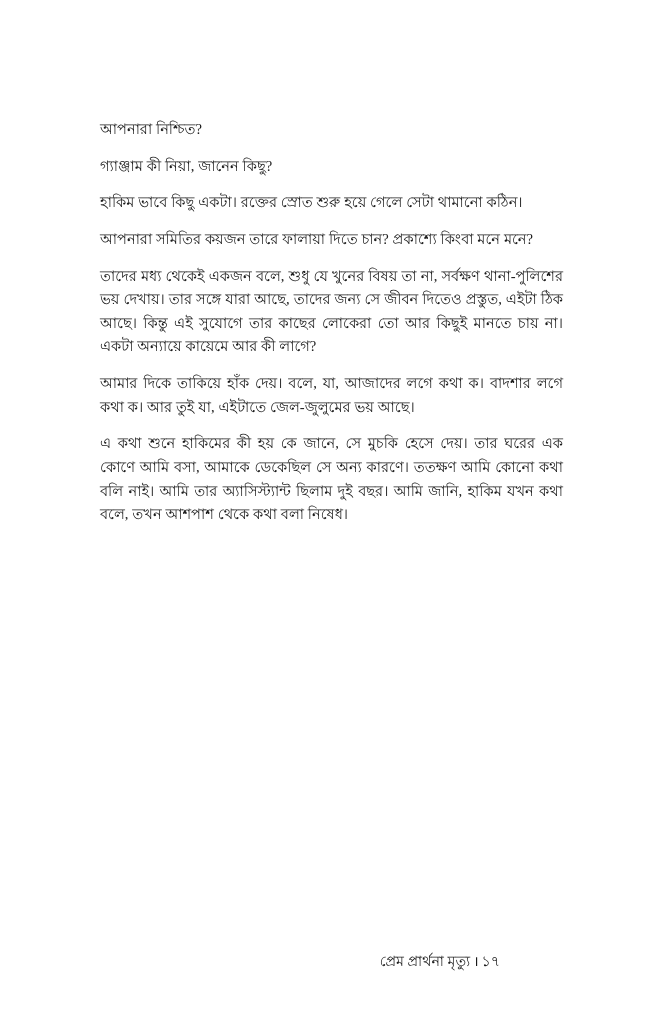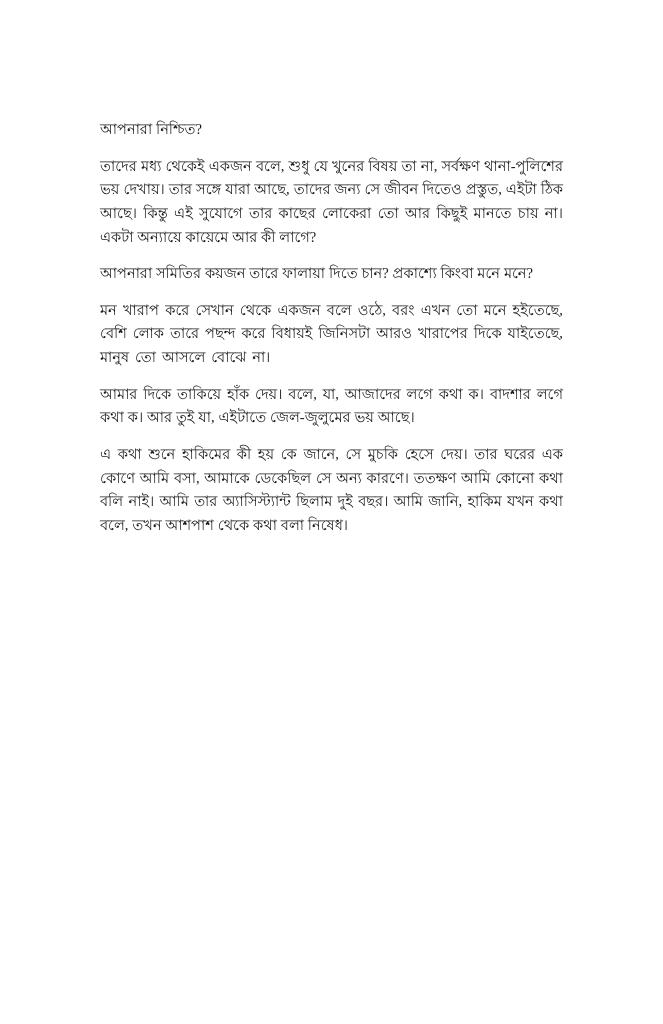--- a/index.html
+++ b/index.html
@@ -48,20 +48,24 @@
   .footer .sep {
     padding: 0 3px;
   }
 </style>
 </head>
 <body>
 
 <div class="page">
   <div class="content">
     <p class="para">আপনারা নিশ্চিত?</p>
+    <p class="para">গ্যাঞ্জাম কী নিয়া, জানেন কিছু?</p>
+    <p class="para">হাকিম ভাবে কিছু একটা। রক্তের স্রোত শুরু হয়ে গেলে সেটা থামানো কঠিন।</p>
+    <p class="para">আপনারা সমিতির কয়জন তারে ফালায়া দিতে চান? প্রকাশ্যে কিংবা মনে মনে?</p>
     <p class="para">তাদের মধ্য থেকেই একজন বলে, শুধু যে খুনের বিষয় তা না, সর্বক্ষণ থানা-পুলিশের ভয় দেখায়। তার সঙ্গে যারা আছে, তাদের জন্য সে জীবন দিতেও প্রস্তুত, এইটা ঠিক আছে। কিন্তু এই সুযোগে তার কাছের লোকেরা তো আর কিছুই মানতে চায় না। একটা অন্যায়ে কায়েমে আর কী লাগে?</p>
-    <p class="para">আপনারা সমিতির কয়জন তারে ফালায়া দিতে চান? প্রকাশ্যে কিংবা মনে মনে?</p>
-    <p class="para spread">মন খারাপ করে সেখান থেকে একজন বলে ওঠে, বরং এখন তো মনে হইতেছে, বেশি লোক তারে পছন্দ করে বিধায়ই জিনিসটা আরও খারাপের দিকে যাইতেছে, মানুষ তো আসলে বোঝে না।</p>
     <p class="para">আমার দিকে তাকিয়ে হাঁক দেয়। বলে, যা, আজাদের লগে কথা ক। বাদশার লগে কথা ক। আর তুই যা, এইটাতে জেল-জুলুমের ভয় আছে।</p>
     <p class="para">এ কথা শুনে হাকিমের কী হয় কে জানে, সে মুচকি হেসে দেয়। তার ঘরের এক কোণে আমি বসা, আমাকে ডেকেছিল সে অন্য কারণে। ততক্ষণ আমি কোনো কথা বলি নাই। আমি তার অ্যাসিস্ট্যান্ট ছিলাম দুই বছর। আমি জানি, হাকিম যখন কথা বলে, তখন আশপাশ থেকে কথা বলা নিষেধ।</p>
   </div>
 
+  <div class="footer">
+    <span>প্রেম প্রার্থনা মৃত্যু</span><span class="sep">।</span><span>১৭</span>
+  </div>
 </div>
 
 </body></html>

